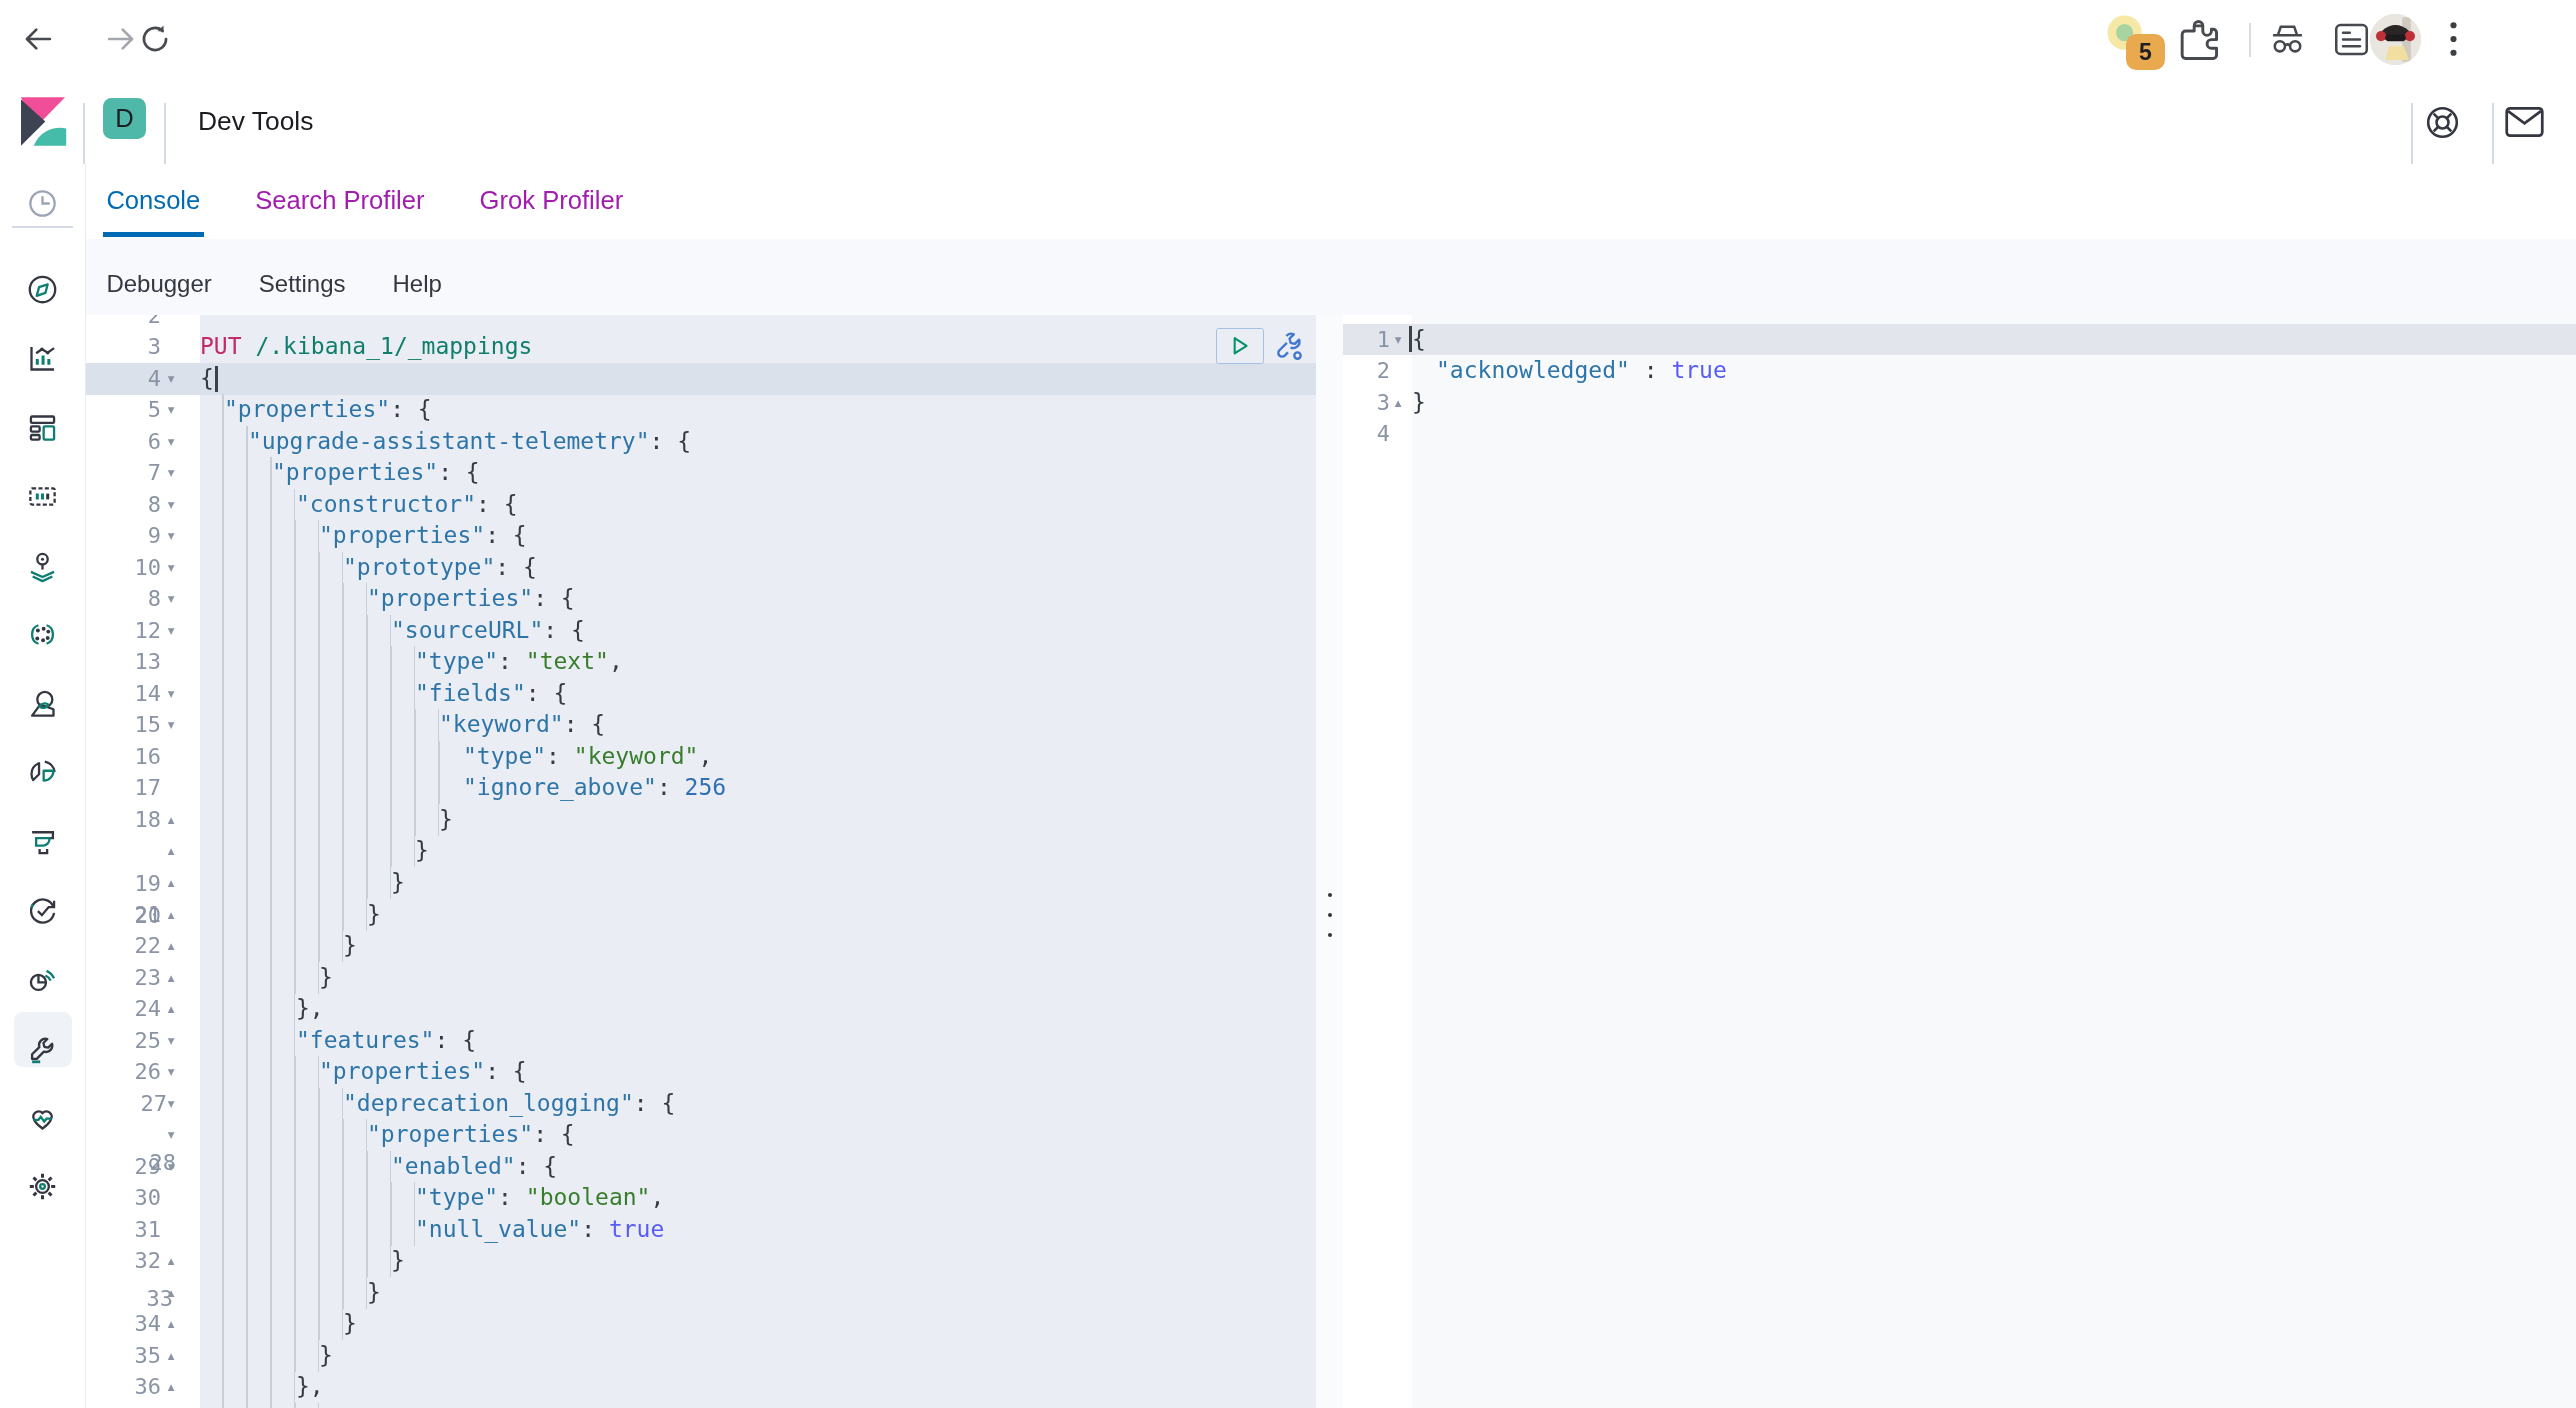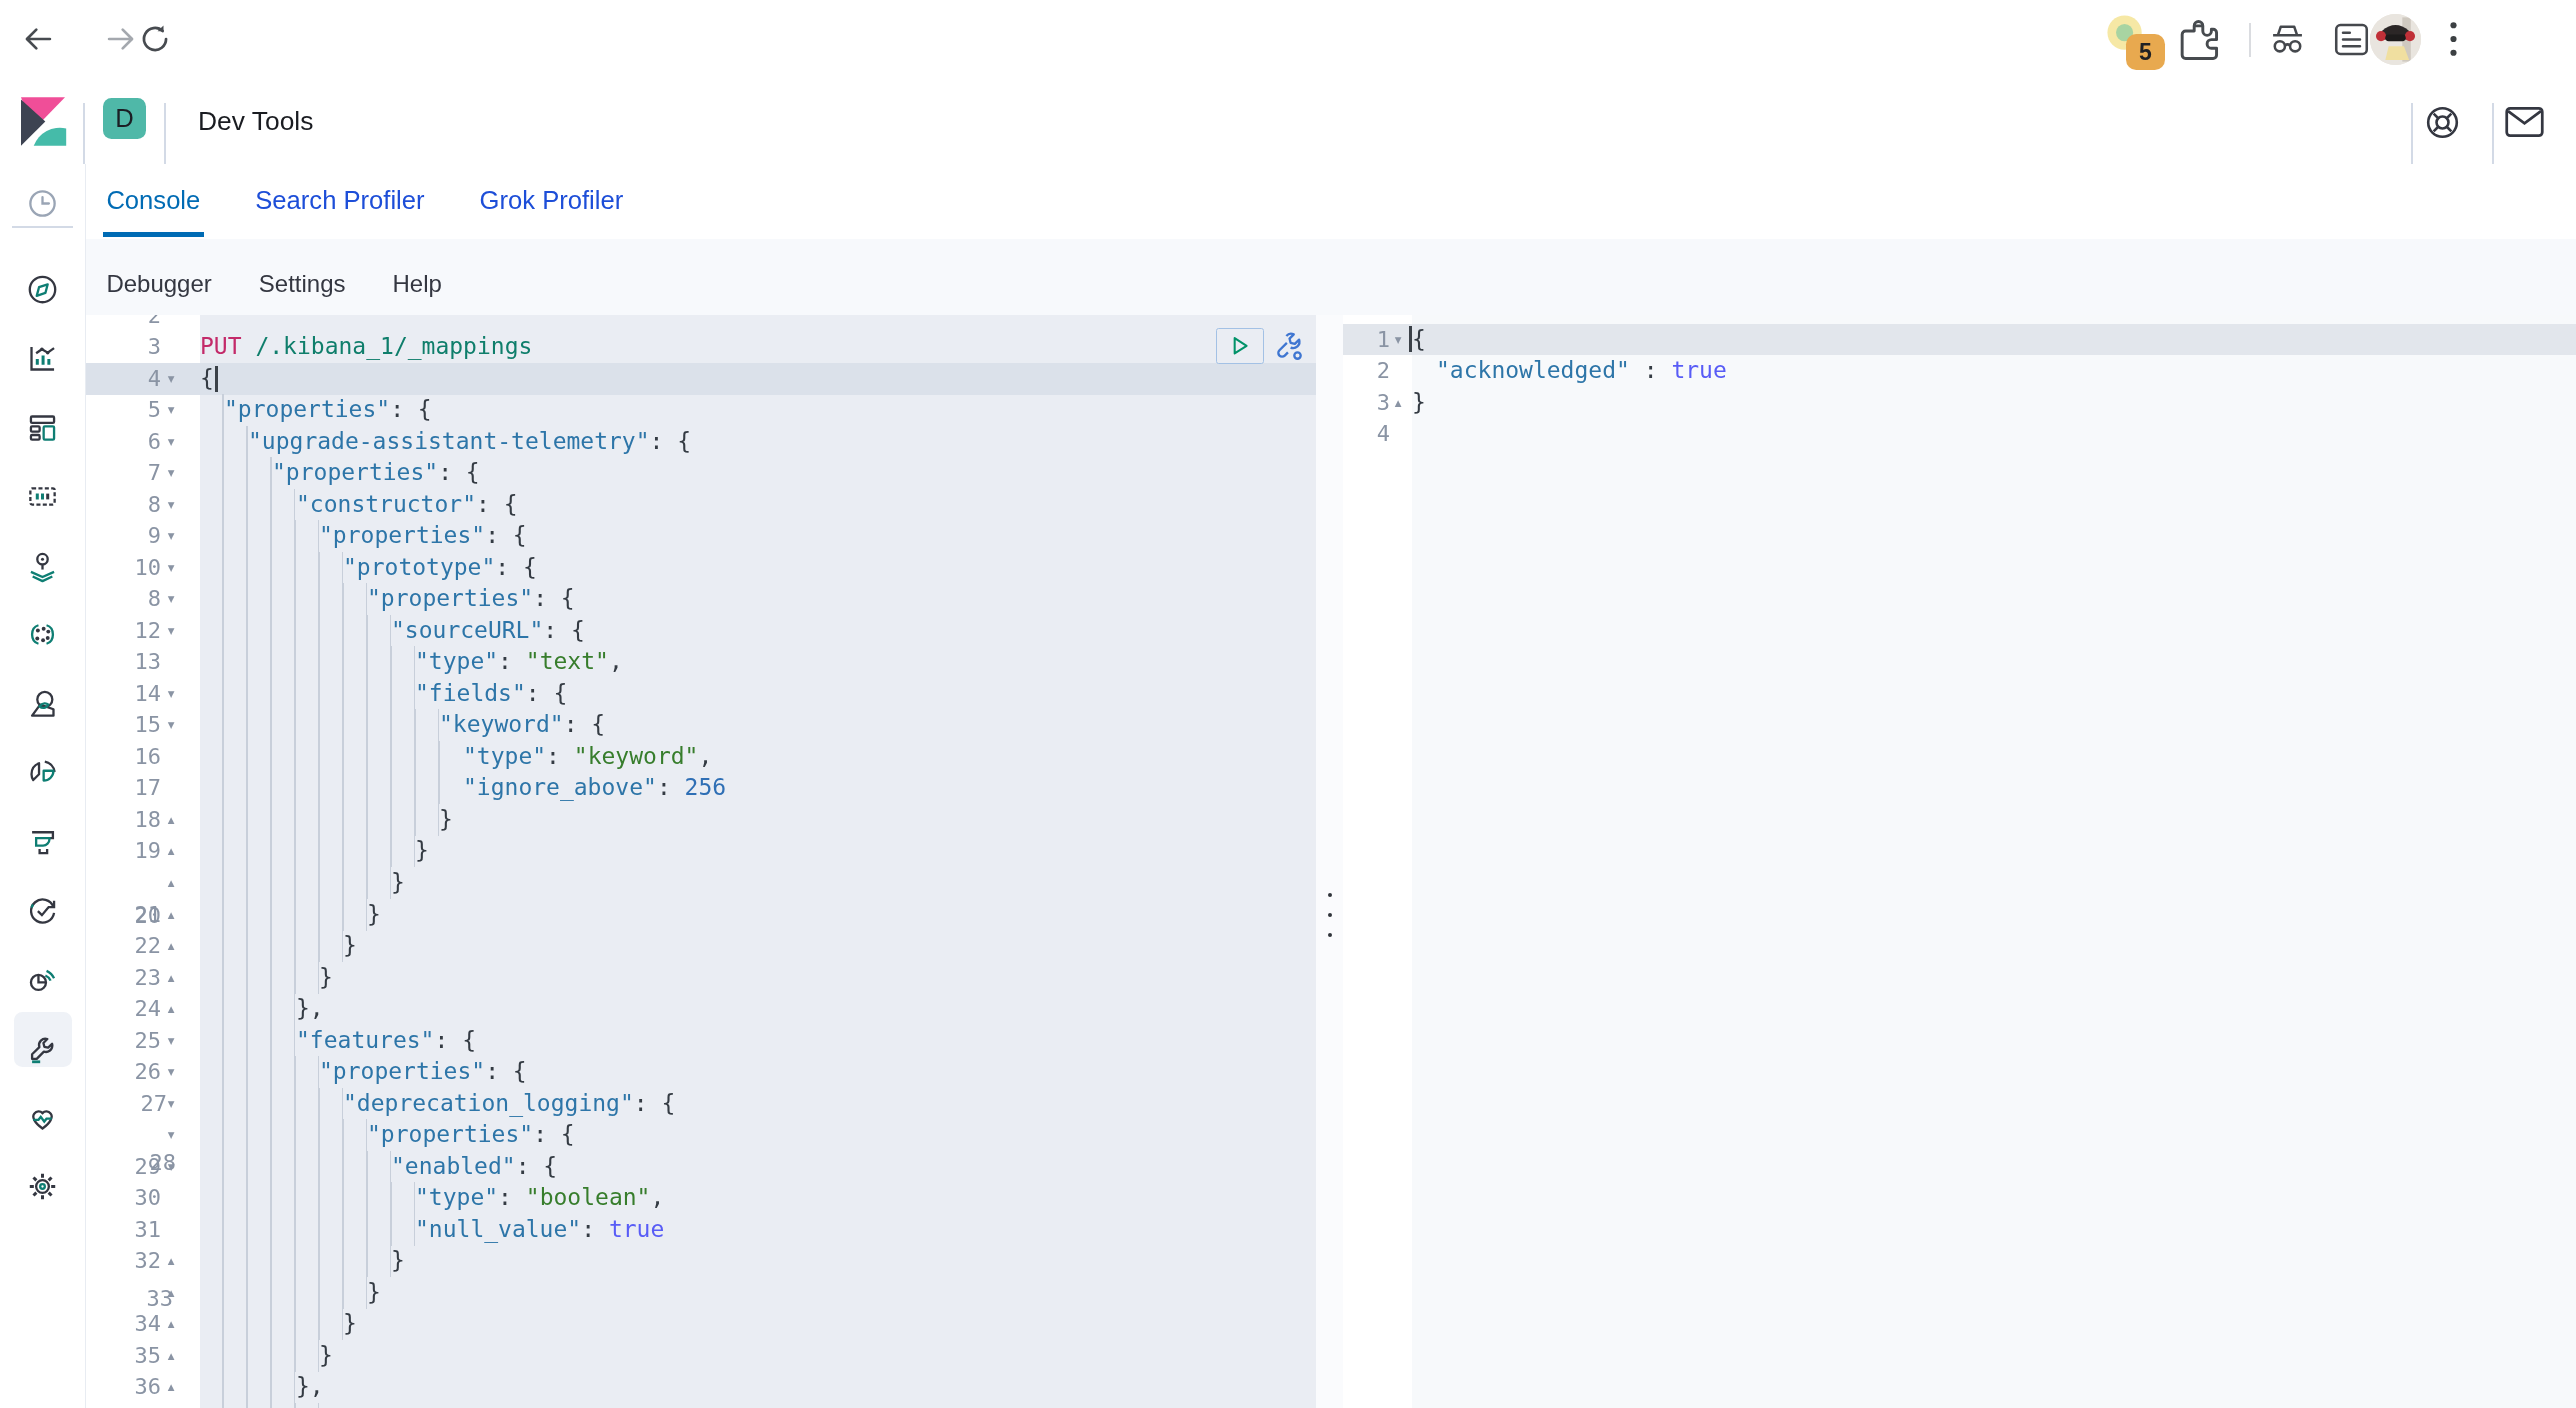--- a/index.html
+++ b/index.html
@@ -30,21 +30,21 @@
 
   
   .sidebar{position:absolute;left:0;top:164px;width:85px;height:1245px;background:#fff;border-right:0.9px solid #E8ECF2;}
   .sb-item{position:absolute;left:17px;width:51px;height:51px;display:flex;align-items:center;justify-content:center;}
   .sb-active-bg{position:absolute;left:13.6px;top:848px;width:58px;height:55px;border-radius:8.5px;background:#EFF2F7;}
   .sb-divider{position:absolute;left:12px;top:62px;width:61px;height:1.7px;background:#D3DAE6;}
 
   
   .tabsbar{position:absolute;left:86px;top:164px;width:2490px;height:75px;background:#fff;border-bottom:1.7px solid #D3DAE6;}
   .tabs{position:absolute;left:20.4px;top:0;height:73px;display:flex;gap:55px;}
-  .tab{height:73px;display:flex;align-items:center;font-size:25.6px;color:#1d4ed8;position:relative;}
+  .tab{height:73px;display:flex;align-items:center;font-size:25.6px;color:#a21caf;position:relative;}
   .tab.active{color:#006BB4;}
   .tab.active::after{content:"";position:absolute;left:-3.4px;right:-3.4px;bottom:0;height:5.1px;background:#006BB4;}
 
   
   .console{position:absolute;left:86px;top:239px;width:2490px;height:1170px;background:#F7F9FC;}
   .menubar{position:absolute;left:20.4px;top:31px;display:flex;gap:47px;font-size:24px;color:#343741;}
 
   
   .pane{position:absolute;top:76px;height:1094px;background:#fff;overflow:hidden;
         font-family:"DejaVu Sans Mono",monospace;font-size:23px;}
@@ -421,21 +421,21 @@
         <span class="guides" style="left: 114px; width: 262px;"></span>
         <span class="code" style="left: 377px;"><span class="tk-k">"ignore_above"</span><span class="tk-p">: </span><span class="tk-nu">256</span></span>
       </div>
       <div class="row" style="top: 489px;">
         <span class="num" style="left: 0px; width: 75px;">18</span>
         <span class="caret" style="left: 80px;">▴</span>
         <span class="guides" style="left: 114px; width: 239px;"></span>
         <span class="code" style="left: 353px;"><span class="tk-p">}</span></span>
       </div>
       <div class="row" style="top: 520px;">
-        <span class="num" style="left: 0px; width: 75px;">19</span>
+        <span class="num" style="left: 0px; width: 75px; margin-top: 33px;">19</span>
         <span class="caret" style="left: 80px;">▴</span>
         <span class="guides" style="left: 114px; width: 215px;"></span>
         <span class="code" style="left: 329px;"><span class="tk-p">}</span></span>
       </div>
       <div class="row" style="top: 552px;">
         <span class="num" style="left: 0px; width: 75px; margin-top: 33px;">20</span>
         <span class="caret" style="left: 80px;">▴</span>
         <span class="guides" style="left: 114px; width: 191px;"></span>
         <span class="code" style="left: 305px;"><span class="tk-p">}</span></span>
       </div>

